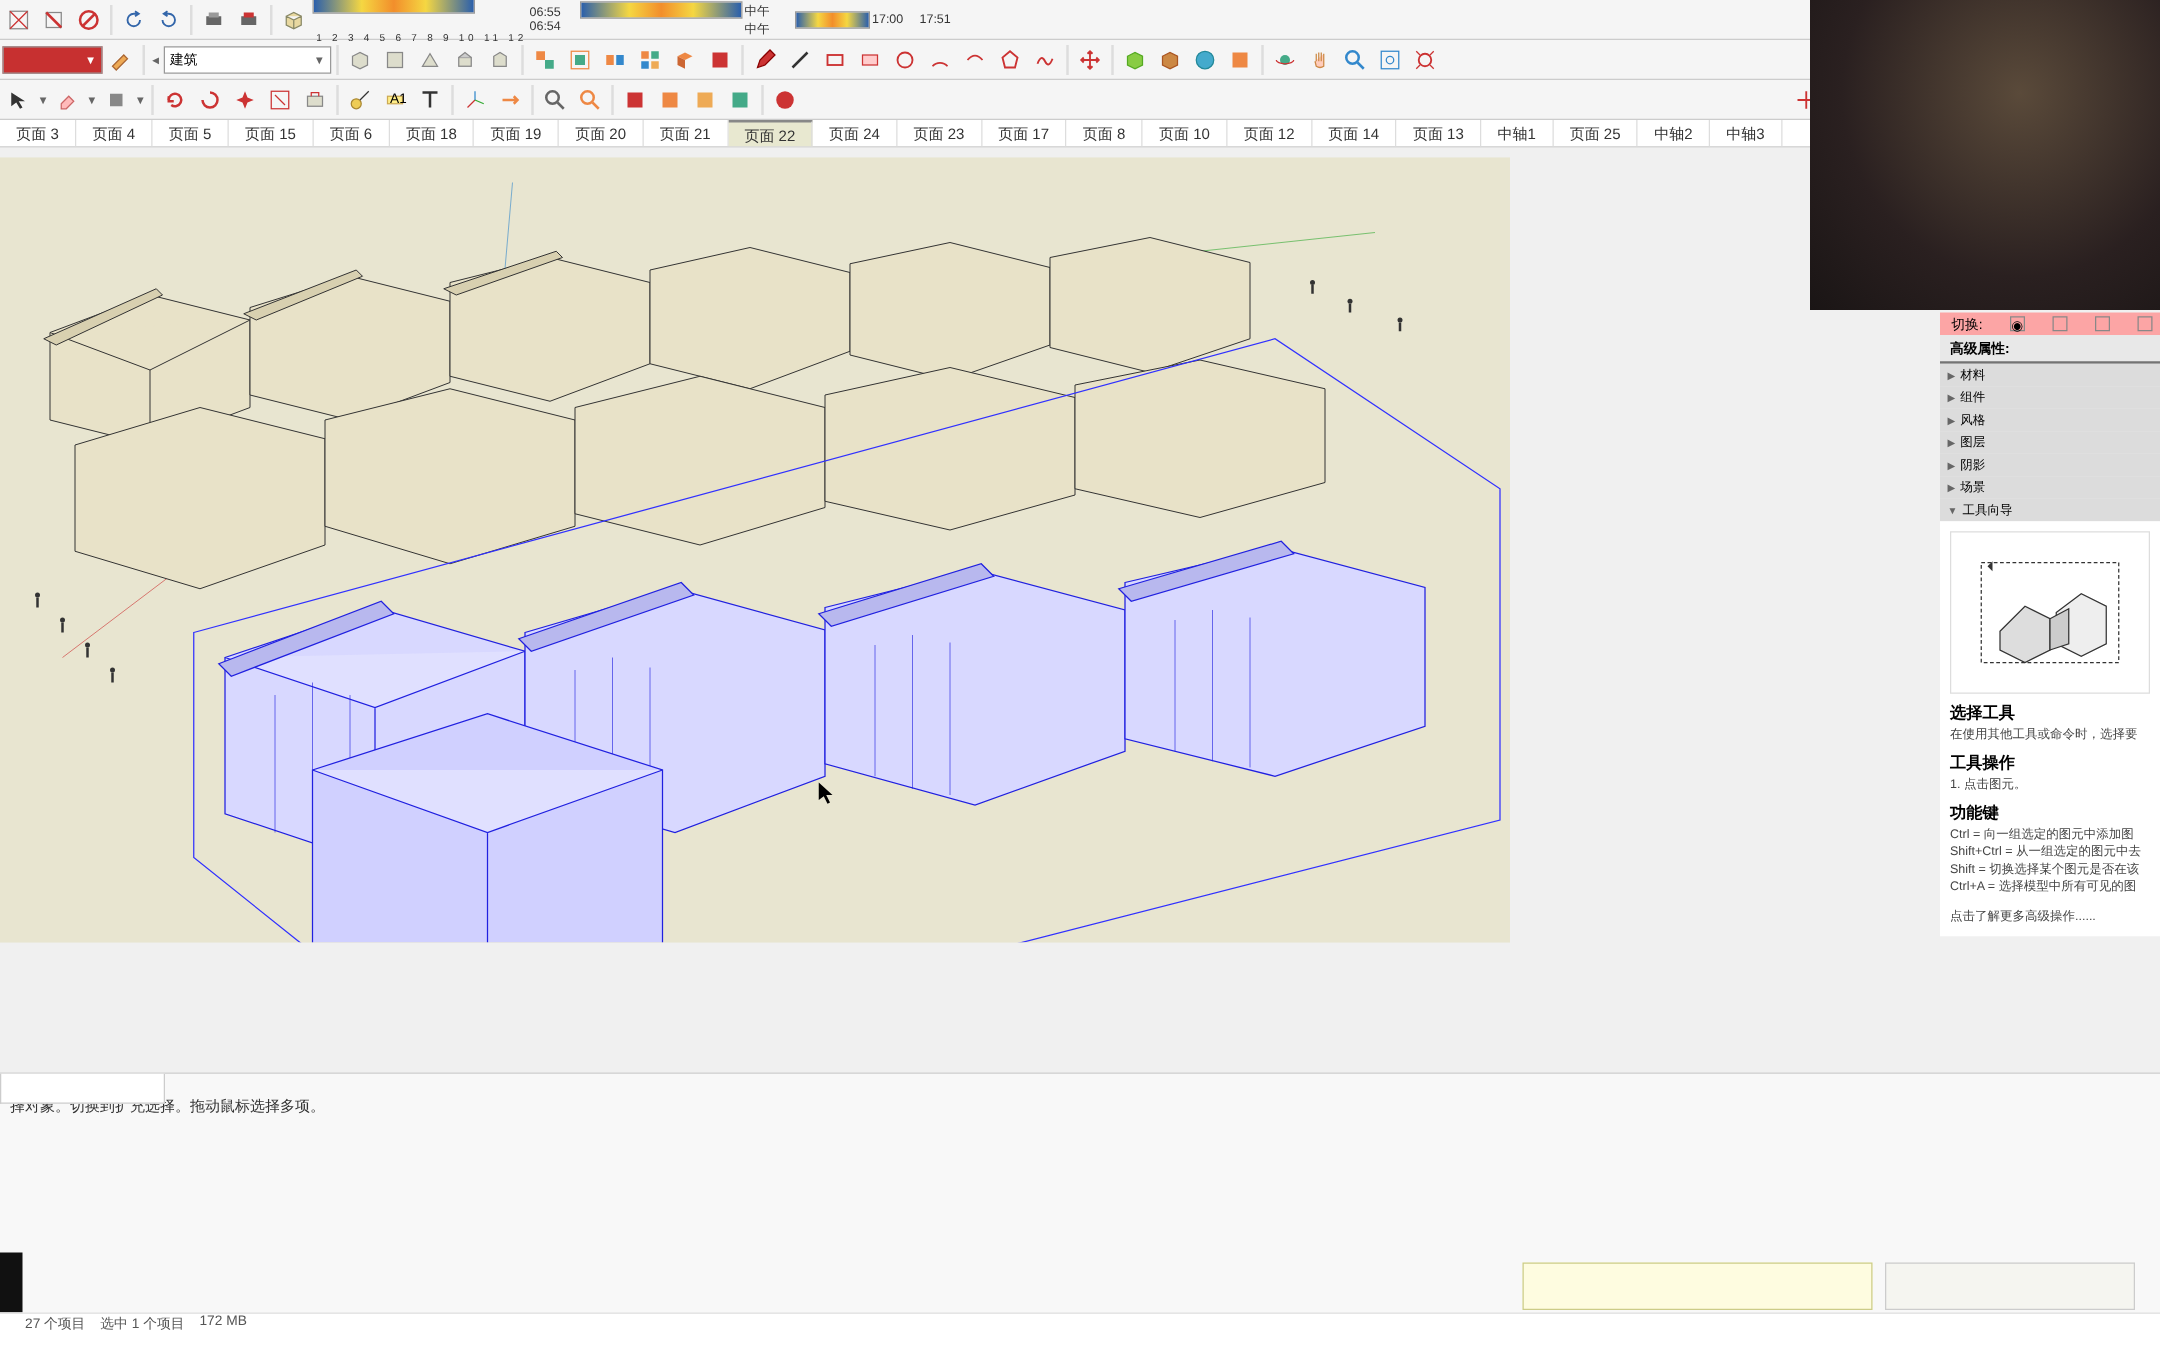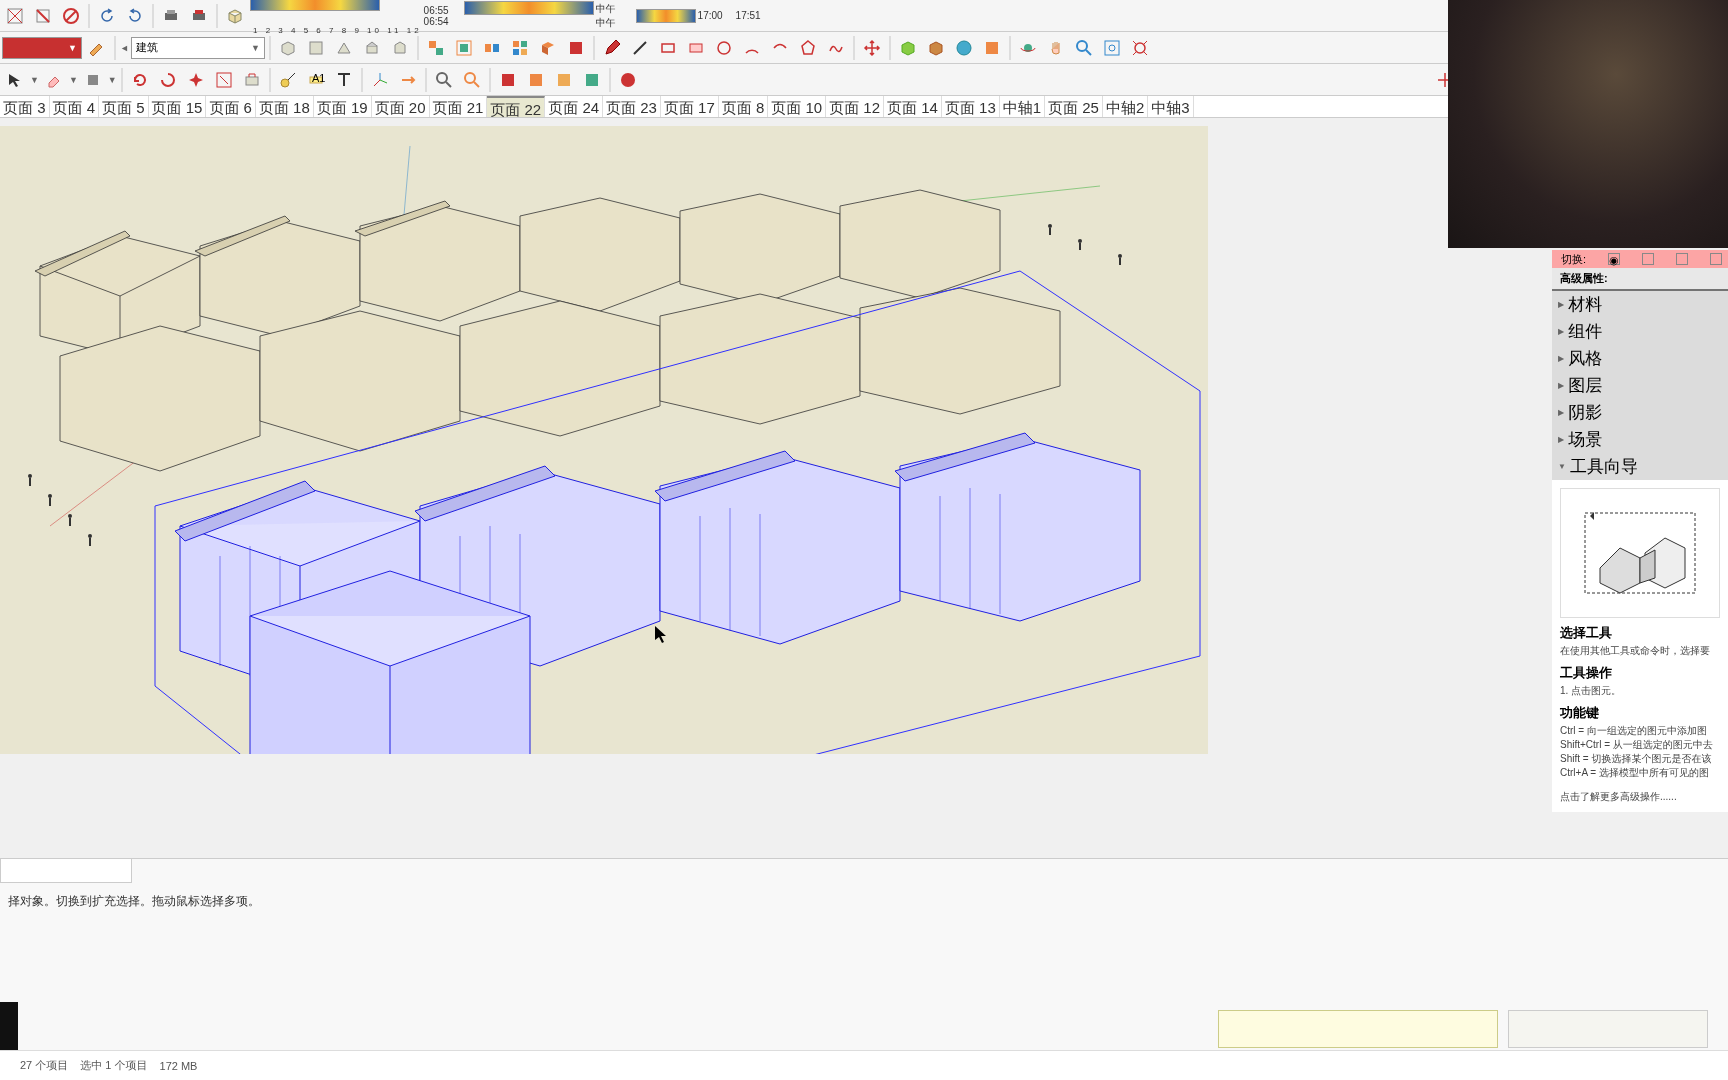--- a/index.html
+++ b/index.html
@@ -9,34 +9,34 @@
 .tb-sep{width:2px;height:24px;background:#ddd;margin:0 2px}
 .time-gradient{width:130px;height:14px;background:linear-gradient(90deg,#2a5fac 0%,#f5d742 30%,#f28e2b 50%,#f5d742 70%,#2a5fac 100%);border:1px solid #999;position:relative}
 .time-ticks{font-size:8px;color:#333;letter-spacing:3px;padding-left:3px}
 .time-block{display:flex;flex-direction:column;gap:15px}
 .time-label{font-size:10px;color:#333;width:38px}
 .dropdown{height:22px;border:1px solid #999;background:#fff;padding:0 4px;display:flex;align-items:center}
 .dropdown.red{background:#c73030;color:#fff;width:80px}
 .dropdown.wide{width:134px}
 .layer-field{width:100px}
 .scene-tabs{display:flex;background:#fff;border-bottom:1px solid #ccc;height:22px}
-.scene-tab{padding:3px 3px;border-right:1px solid #ddd;cursor:pointer;color:#333;font-size:15px}
+.scene-tab{padding:3px 13px;border-right:1px solid #ddd;cursor:pointer;color:#333;font-size:12px}
 .scene-tab.active{background:#e8e8d0;border-top:2px solid #888}
 .viewport{position:absolute;left:0;top:126px;width:1208px;height:628px;background:#e8e5d0;overflow:hidden}
 .building-svg{width:100%;height:100%}
 .webcam{position:absolute;right:0;top:0;width:280px;height:248px;background:#333;z-index:10}
 .webcam-inner{width:100%;height:100%;background:radial-gradient(ellipse at 60% 30%,#5a4a3a 0%,#2a2020 60%,#1a1515 100%)}
-.panel-header{background:#dcdcdc;padding:2px 6px;font-size:17px;cursor:pointer;display:flex;align-items:center;gap:4px}
+.panel-header{background:#dcdcdc;padding:2px 6px;font-size:10px;cursor:pointer;display:flex;align-items:center;gap:4px}
 .panel-header::before{content:"▶";font-size:8px;color:#666}
 .panel-header.open::before{content:"▼"}
 .panel-body{background:#fff;padding:8px;font-size:11px}
 .instructor-img{width:100%;height:130px;background:#fff;display:flex;align-items:center;justify-content:center;border:1px solid #ddd;margin-bottom:6px}
 .help-title{font-weight:bold;font-size:13px;margin:6px 0 2px}
 .help-text{font-size:10px;color:#444;line-height:1.4}
-.bottom-status{position:absolute;left:0;bottom:0;width:100%;height:30px;background:#fff;display:flex;align-items:center;padding:0 20px;gap:12px;font-size:11px;color:#555;border-top:1px solid #ddd}
+.bottom-status{position:absolute;left:0;bottom:0;width:100%;height:30px;background:#fff;display:flex;padding:0 20px;gap:12px;font-size:11px;color:#555;border-top:1px solid #ddd}
 .bottom-area{position:absolute;left:0;bottom:30px;width:100%;height:192px;background:#f8f8f8;border-top:1px solid #ccc}
 .bottom-tab{position:absolute;left:0;top:0;width:132px;height:24px;background:#fff;border:1px solid #ccc;border-top:none}
 .hint-text{padding:6px 8px;font-size:12px;color:#333}
 svg{display:block}
 .arrow{font-size:9px;color:#666}
 .switch-row{position:absolute;right:0;top:250px;width:176px;height:18px;background:#fca5a5;display:flex;align-items:center;justify-content:flex-end;gap:22px;padding:0 6px;font-size:10px}
 .sm-icon{width:12px;height:12px;border:1px solid #888}
 .right-container{position:absolute;right:0;top:268px;width:176px;bottom:222px;background:#f0f0f0;overflow:hidden}
 .adv-title{background:#e8e8e8;padding:3px 8px;font-weight:bold;font-size:11px;border-bottom:2px solid #737373}
 </style>
@@ -633,21 +633,21 @@
     <div class="help-text">Ctrl = 向一组选定的图元中添加图</div>
     <div class="help-text">Shift+Ctrl = 从一组选定的图元中去</div>
     <div class="help-text">Shift = 切换选择某个图元是否在该</div>
     <div class="help-text">Ctrl+A = 选择模型中所有可见的图</div>
     <div class="help-text" style="margin-top:10px;cursor:pointer">点击了解更多高级操作......</div>
   </div>
 </div>
 
 <div class="bottom-area">
   <div class="bottom-tab"></div>
-  <div class="hint-text" style="margin-top:28px">择对象。切换到扩充选择。拖动鼠标选择多项。</div>
+  <div class="hint-text" style="margin-top:12px">择对象。切换到扩充选择。拖动鼠标选择多项。</div>
   <div style="position:absolute;left:0;bottom:0;width:18px;height:48px;background:#111"></div>
   <div style="position:absolute;right:230px;bottom:2px;width:280px;height:38px;background:#fefce0;border:1px solid #cc8"></div>
   <div style="position:absolute;right:20px;bottom:2px;width:200px;height:38px;background:#f5f5f0;border:1px solid #ccc"></div>
 </div>
 
 <div class="bottom-status">
   <span>27 个项目</span>
   <span>选中 1 个项目</span>
   <span>172 MB</span>
 </div>

